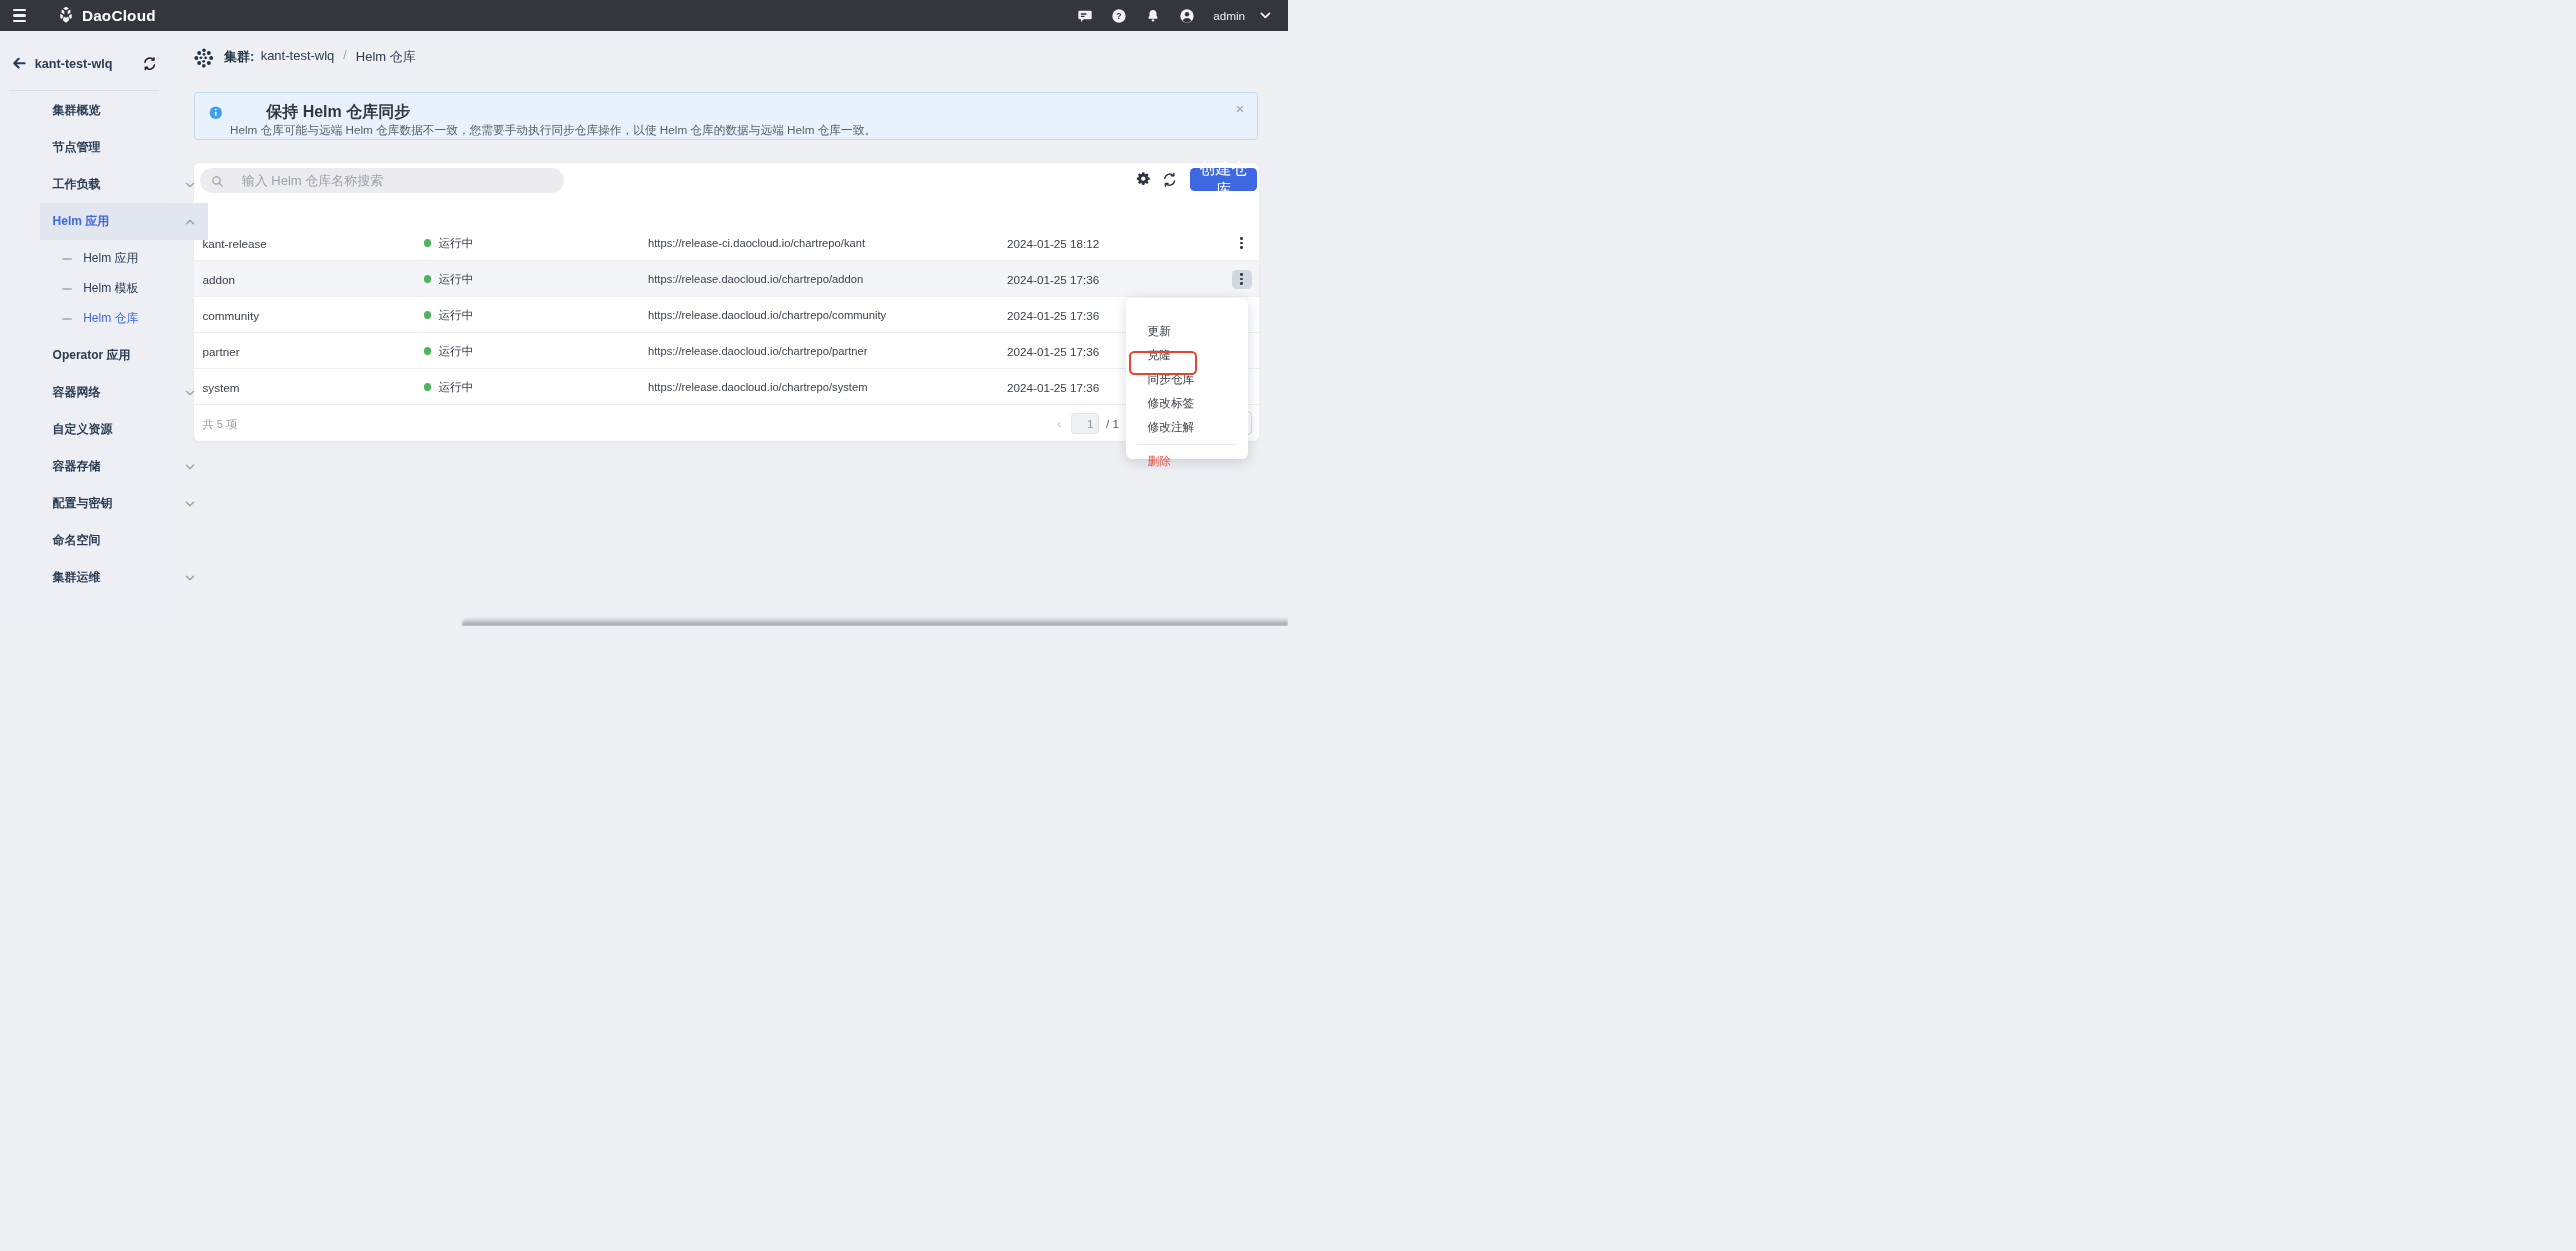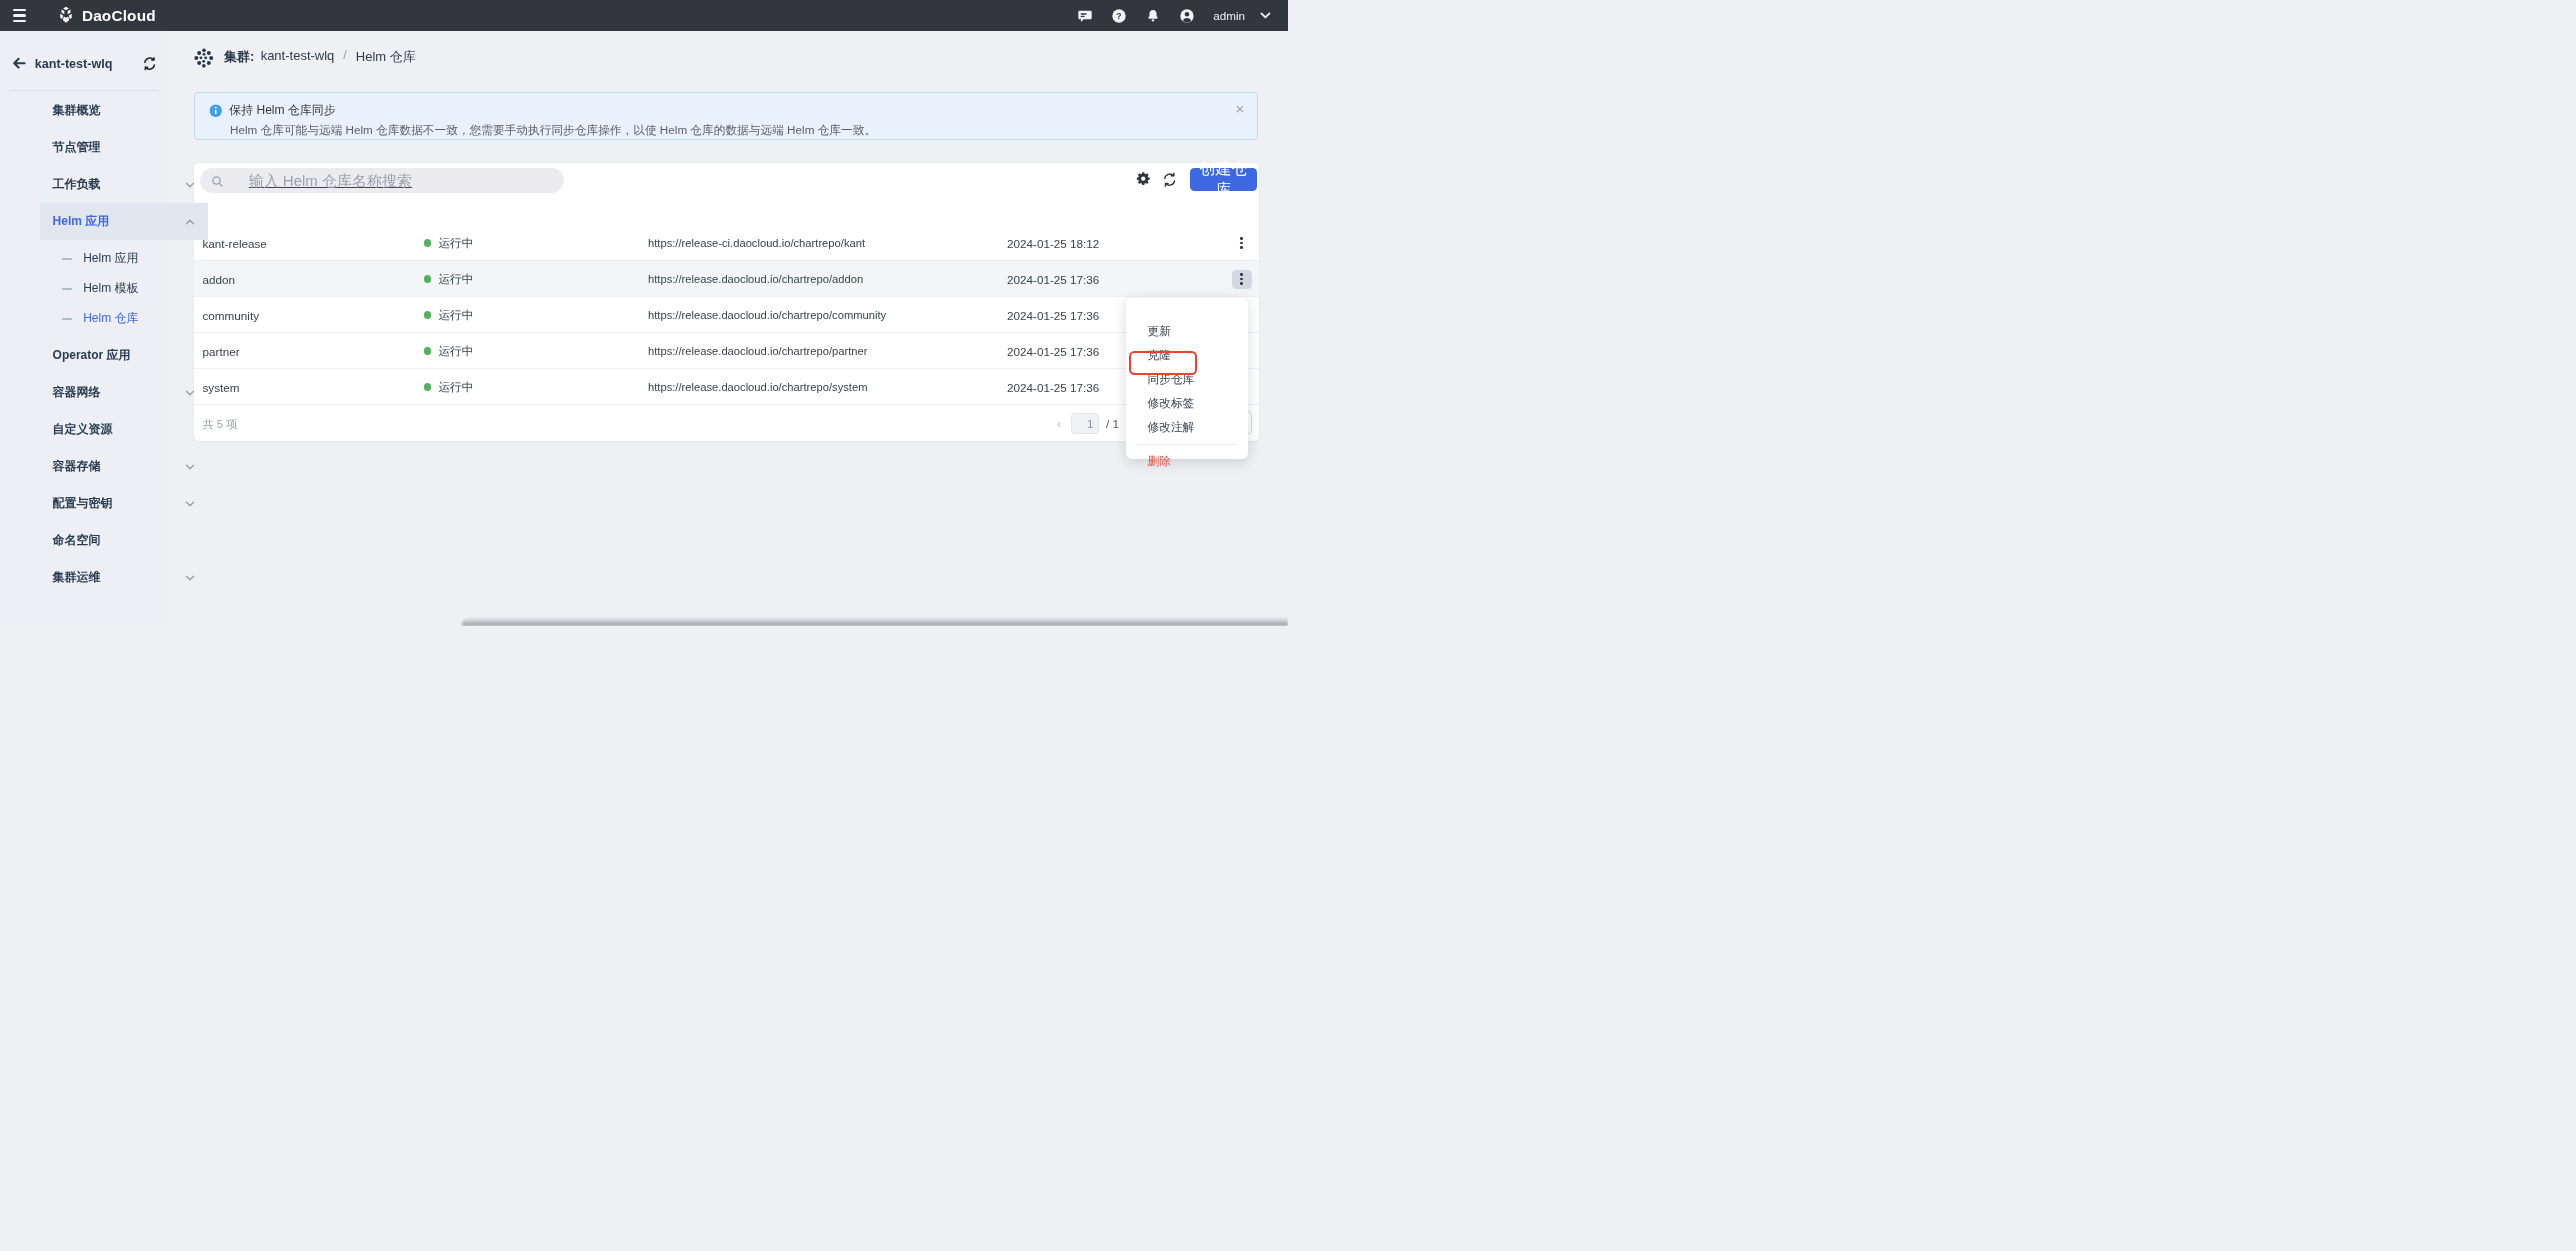--- a/index.html
+++ b/index.html
@@ -44,32 +44,32 @@
   .bc-icon{width:20px;height:20px;margin-right:10px;}
   .bc-prefix{font-size:13px;font-weight:bold;color:#253649;}
   .bc-cluster{font-size:13px;color:#2c3b4e;margin-left:6.3px;}
   .bc-sep{font-size:12.6px;color:#99a0a8;margin:0 9px;}
   .bc-current{font-size:13px;color:#2c3b4e;}
 
   
   .alert{position:absolute;left:194px;top:92px;width:1064px;height:48px;background:#e9f2fc;
     border:0.9px solid #badaf2;border-radius:3.6px;box-sizing:border-box;z-index:5;}
   .alert-title-row{position:absolute;left:14.4px;top:9px;display:flex;align-items:center;gap:6.3px;}
-  .alert-title{font-size:12px;font-weight:normal;color:#33383f;}
+  .alert-title{font-size:16px;font-weight:bold;color:#33383f;margin-left:37px;}
   .alert-body{position:absolute;left:35px;top:30px;font-size:11.7px;color:#5b6067;}
   .alert-close{position:absolute;right:12.6px;top:8px;font-size:15.3px;color:#9aa0a6;cursor:pointer;line-height:1;}
 
   
   .card{position:absolute;left:194px;top:163px;width:1065px;height:278px;background:#fff;
     border-radius:5.4px;box-shadow:0 0.9px 2.7px rgba(40,50,70,.06);z-index:5;}
   .search{position:absolute;left:6.3px;top:5.4px;width:364px;height:25px;background:#ececf0;
     border:none;border-radius:12.6px;display:flex;align-items:center;box-sizing:border-box;}
   .search svg{margin-left:10.8px;}
-  .search input{border:none;outline:none;background:transparent;margin-left:23px;width:305px;
-    font-size:15px;color:#3a424d;font-family:inherit;text-decoration:underline;}
+  .search input{border:none;outline:none;background:transparent;margin-left:16px;width:305px;
+    font-size:13px;color:#3a424d;font-family:inherit;}
   .search input::placeholder{color:#9ba1a9;}
   .tool-icon{position:absolute;top:8px;width:15.3px;height:15.3px;cursor:pointer;}
   .gear{left:942px;}
   .reload{left:968px;top:9px;}
   .create-btn{position:absolute;left:996px;top:5.4px;width:67px;height:23px;background:#3d68e2;
     color:#fff;font-size:16px;border:none;border-radius:4.5px;cursor:pointer;
     display:flex;align-items:center;justify-content:center;font-family:inherit;}
 
   
   .thead{position:absolute;left:0;top:41px;width:1065px;height:20.6px;background:#f6f7f9;}

